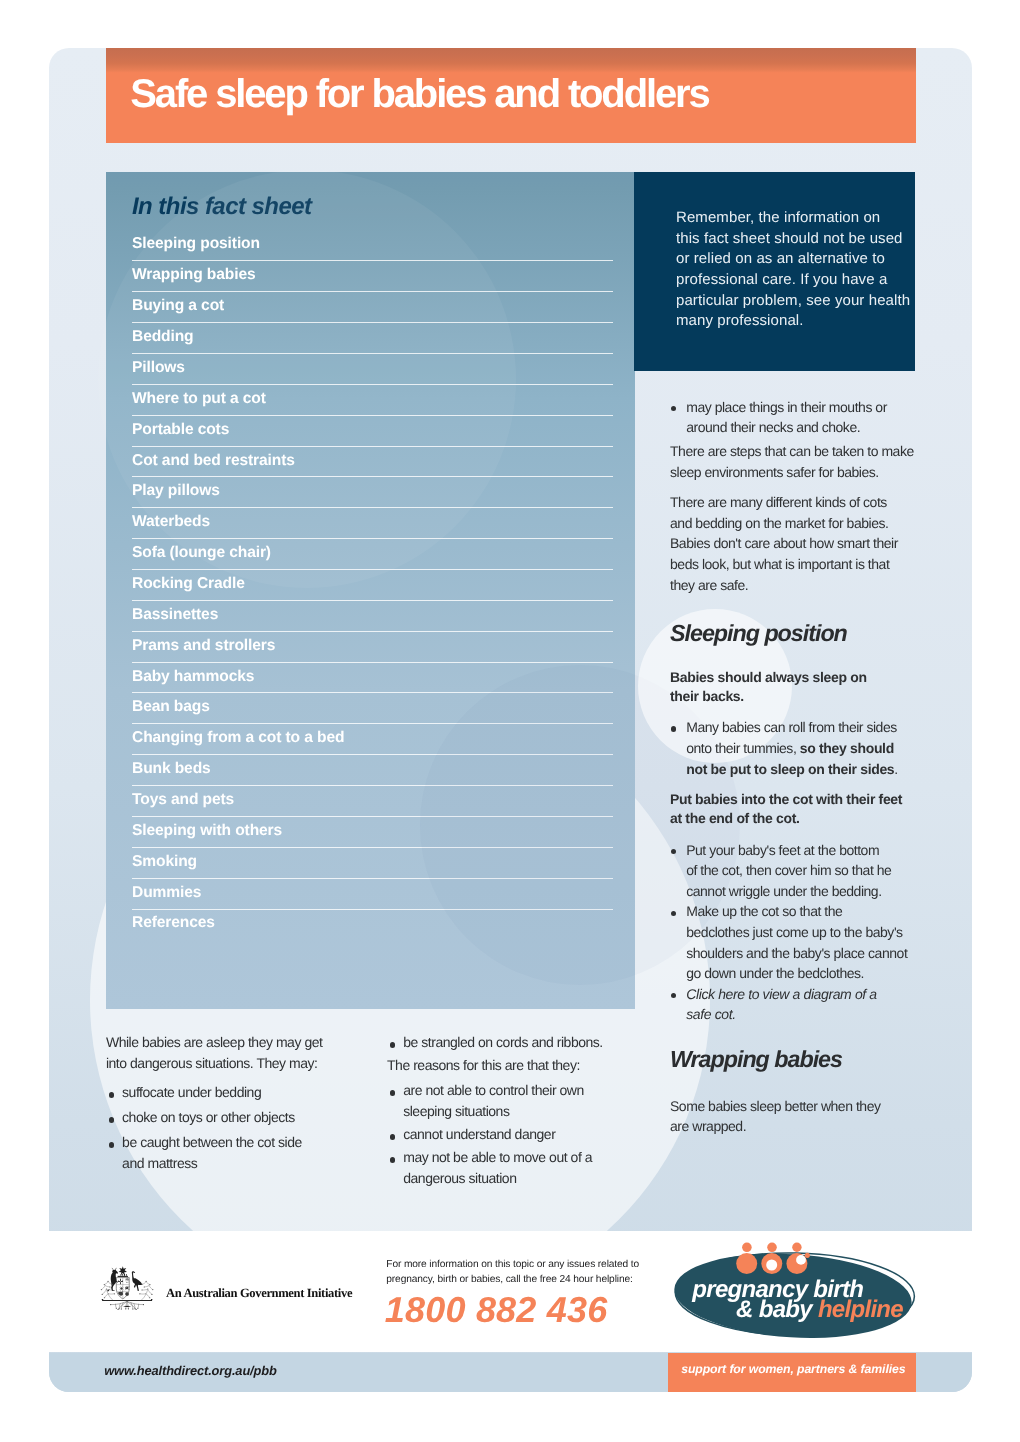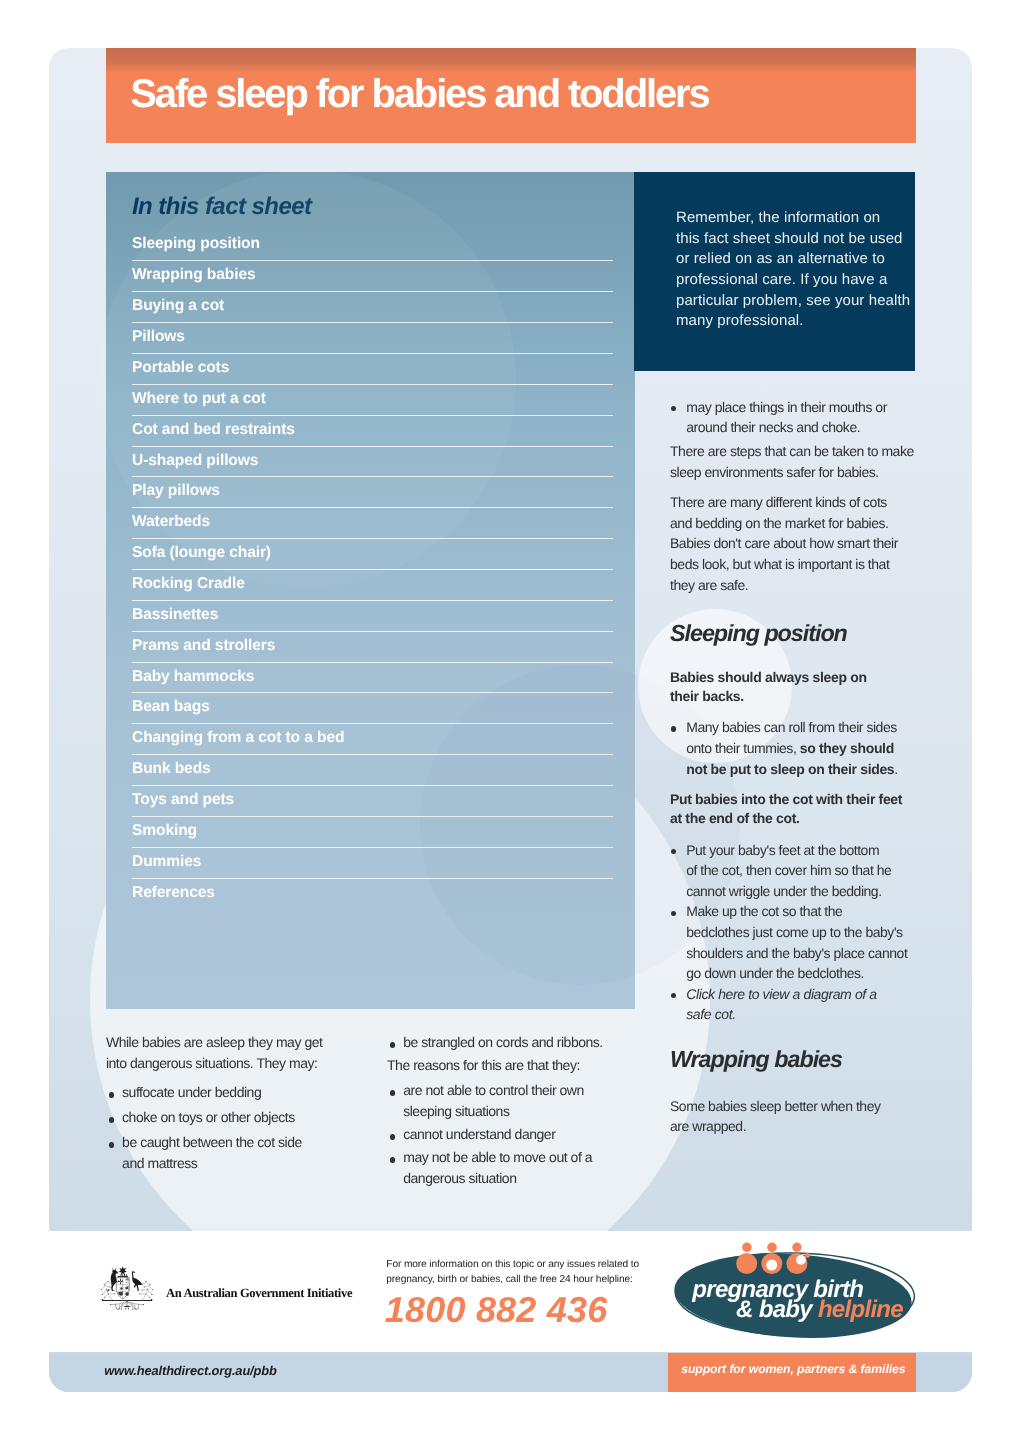--- a/index.html
+++ b/index.html
@@ -78,35 +78,35 @@
         <div class="tocrow">
           <span>Sleeping position</span>
         </div>
         <div class="tocrow">
           <span>Wrapping babies</span>
         </div>
         <div class="tocrow">
           <span>Buying a cot</span>
         </div>
         <div class="tocrow">
+          <span>Bedding</span>
+        </div>
+        <div class="tocrow">
           <span>Pillows</span>
         </div>
         <div class="tocrow">
+          <span>Where to put a cot</span>
+        </div>
+        <div class="tocrow">
           <span>Portable cots</span>
         </div>
         <div class="tocrow">
-          <span>Where to put a cot</span>
-        </div>
-        <div class="tocrow">
           <span>Cot and bed restraints</span>
         </div>
         <div class="tocrow">
-          <span>U-shaped pillows</span>
-        </div>
-        <div class="tocrow">
           <span>Play pillows</span>
         </div>
         <div class="tocrow">
           <span>Waterbeds</span>
         </div>
         <div class="tocrow">
           <span>Sofa (lounge chair)</span>
         </div>
         <div class="tocrow">
           <span>Rocking Cradle</span>
@@ -124,20 +124,23 @@
           <span>Bean bags</span>
         </div>
         <div class="tocrow">
           <span>Changing from a cot to a bed</span>
         </div>
         <div class="tocrow">
           <span>Bunk beds</span>
         </div>
         <div class="tocrow">
           <span>Toys and pets</span>
+        </div>
+        <div class="tocrow">
+          <span>Sleeping with others</span>
         </div>
         <div class="tocrow">
           <span>Smoking</span>
         </div>
         <div class="tocrow">
           <span>Dummies</span>
         </div>
         <div class="tocrow">
           <span>References</span>
         </div>

